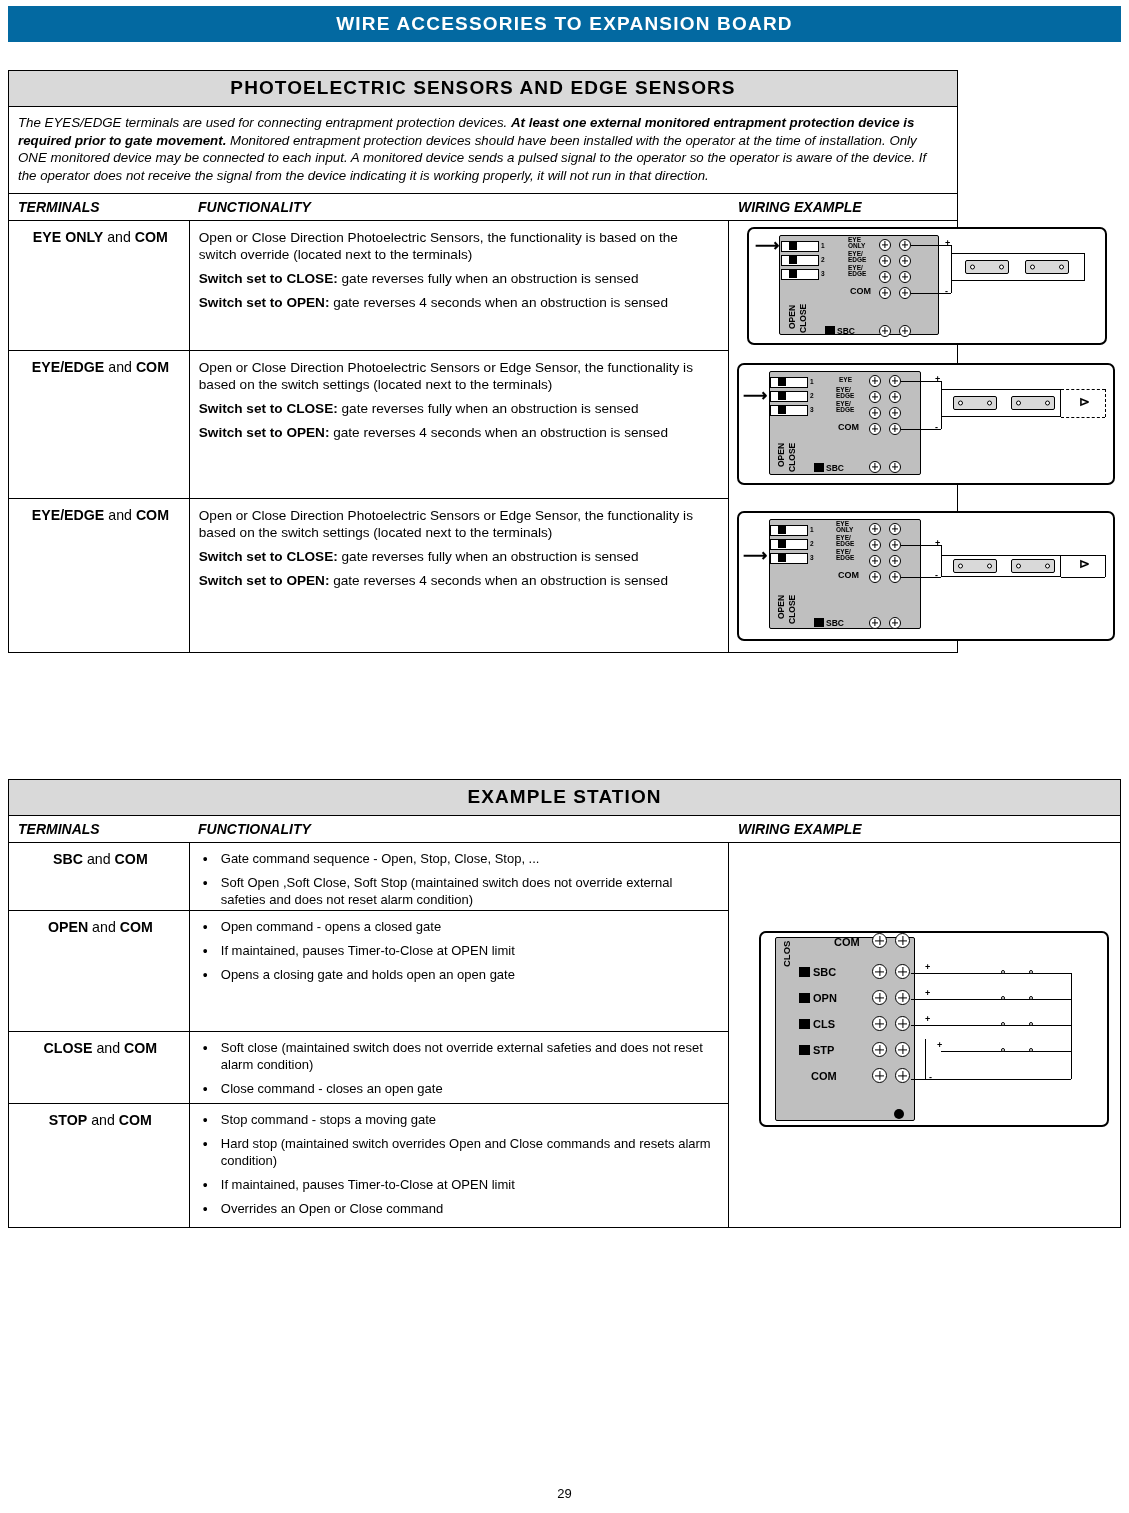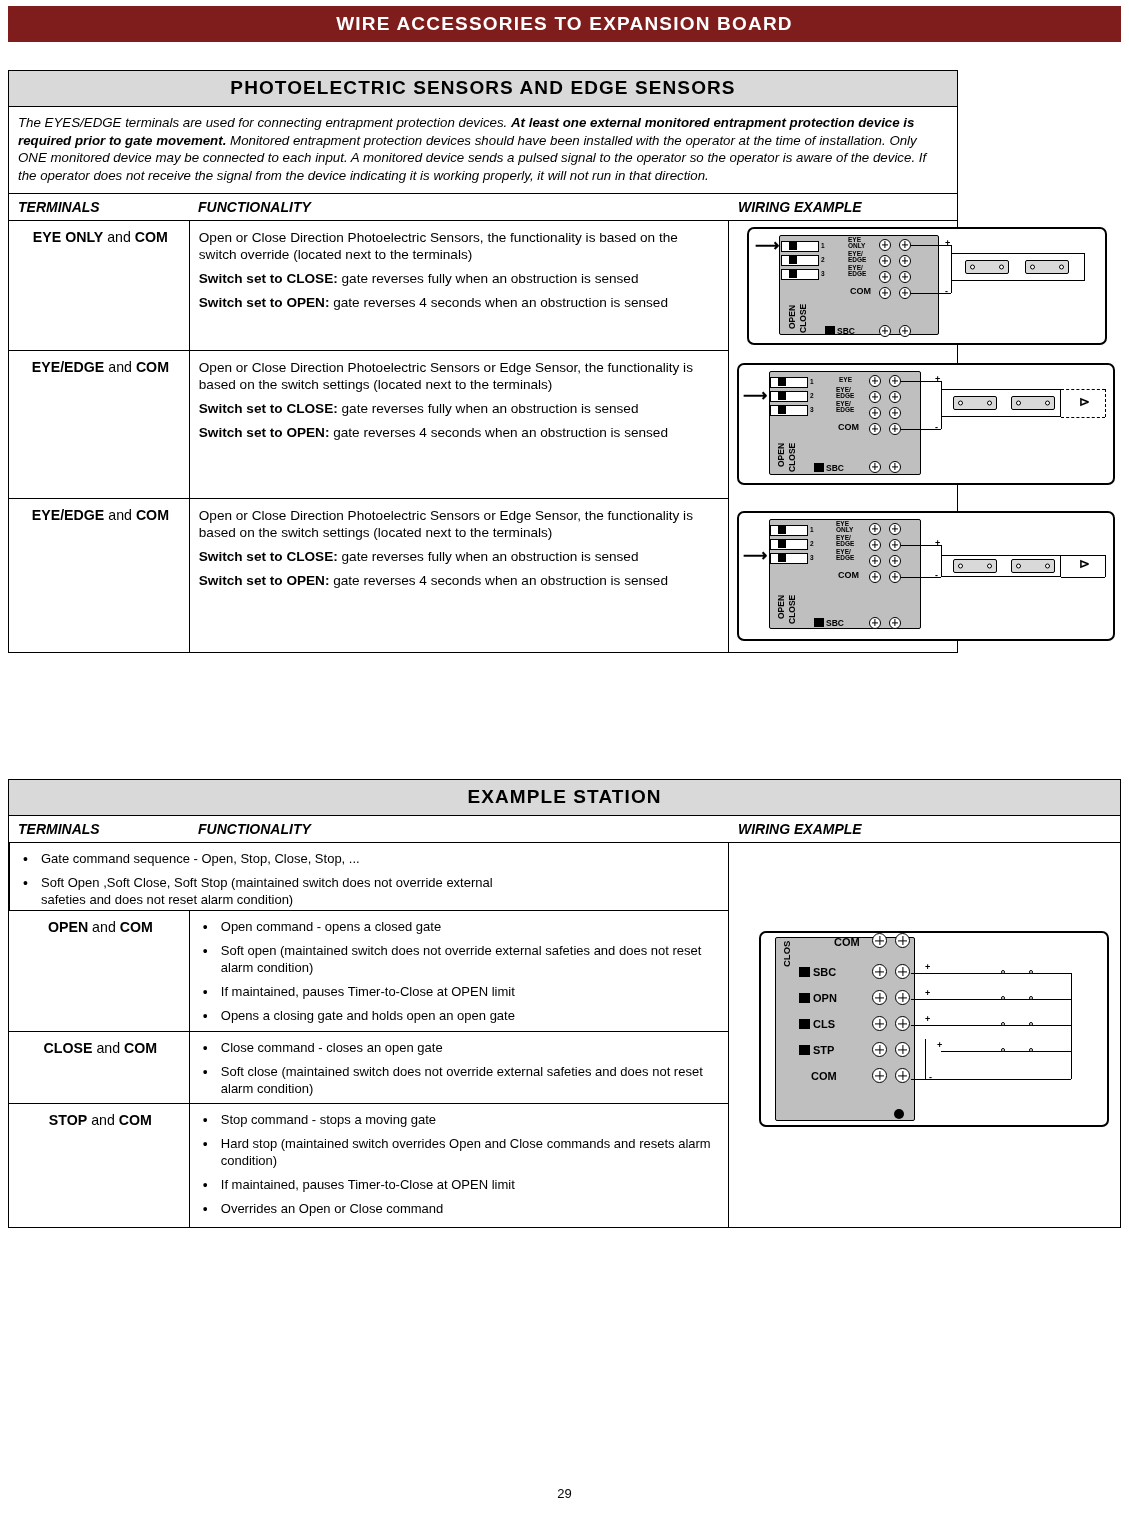--- a/index.html
+++ b/index.html
@@ -12,21 +12,21 @@
     color: #000000;
     position: relative;
   }
   .page { position: relative; width: 1129px; height: 1513px; padding: 0; }
 
   
   .header-bar {
     position: absolute;
     left: 8px; top: 6px;
     width: 1113px; height: 36px;
-    background: #7f1d1d;
+    background: #0369a1;
     color: #ffffff;
     display: flex;
     align-items: center;
     justify-content: center;
   }
   .header-bar .htitle {
     font-size: 19px;
     font-weight: bold;
     letter-spacing: 1.2px;
   }
@@ -466,50 +466,52 @@
     <div class="colhead">
       <div class="c1">TERMINALS</div>
       <div class="c2">FUNCTIONALITY</div>
       <div class="c3">WIRING EXAMPLE</div>
     </div>
 
     <div class="rowgrid">
       <div class="left">
 
         <div class="drow" style="height:68px;">
+          <div class="term">
+            <b>SBC</b><span class="reg"> and </span><b>COM</b>
+          </div>
           <div class="func">
             <ul class="bl">
               <li>Gate command sequence - Open, Stop, Close, Stop, ...</li>
               <li>Soft Open ,Soft Close, Soft Stop (maintained switch does not override external safeties and does not reset alarm condition)</li>
             </ul>
           </div>
         </div>
 
         <div class="drow" style="height:121px;">
           <div class="term">
             <b>OPEN</b><span class="reg"> and </span><b>COM</b>
           </div>
           <div class="func">
             <ul class="bl">
               <li>Open command - opens a closed gate</li>
-              <li>Soft open (maintained switch does not override external safeties and does not reset alarm condition)</li>
               <li>If maintained, pauses Timer-to-Close at OPEN limit</li>
               <li>Opens a closing gate and holds open an open gate</li>
             </ul>
           </div>
         </div>
 
         <div class="drow" style="height:72px;">
           <div class="term">
             <b>CLOSE</b><span class="reg"> and </span><b>COM</b>
           </div>
           <div class="func">
             <ul class="bl">
+              <li>Soft close (maintained switch does not override external safeties and does not reset alarm condition)</li>
               <li>Close command - closes an open gate</li>
-              <li>Soft close (maintained switch does not override external safeties and does not reset alarm condition)</li>
             </ul>
           </div>
         </div>
 
         <div class="drow" style="height:123px;">
           <div class="term">
             <b>STOP</b><span class="reg"> and </span><b>COM</b>
           </div>
           <div class="func">
             <ul class="bl">

